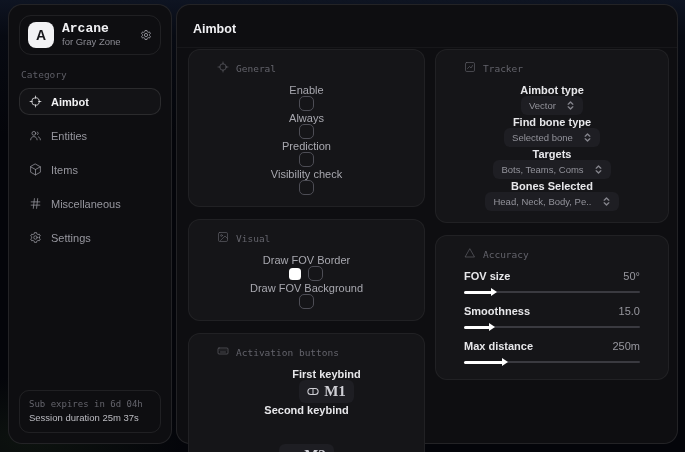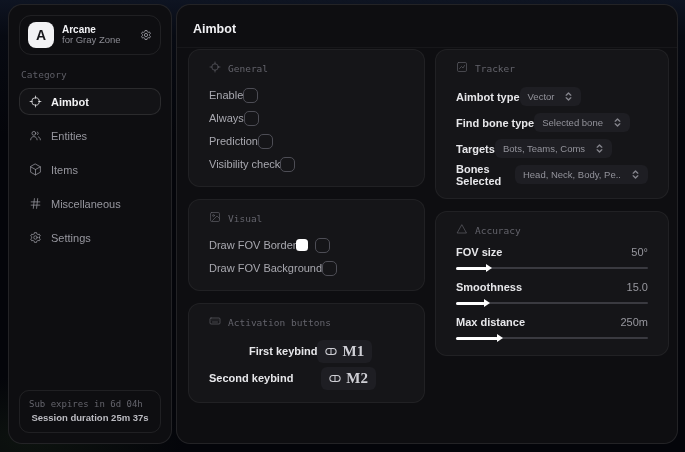--- a/index.html
+++ b/index.html
@@ -23,62 +23,62 @@
     display:flex; align-items:center; gap:8px;
     border:1px solid rgba(255,255,255,0.08); border-radius:12px;
     padding:6px 8px; margin-bottom:10px;
   }
   .logo {
     width:26px; height:26px; border-radius:8px; background:#f2f2f4;
     color:#17171b; font-weight:bold; font-size:14px;
     display:flex; align-items:center; justify-content:center; flex:0 0 auto;
   }
   .brand-text { flex:1; line-height:1.15; }
-  .brand-title { font-size:10px; font-weight:bold; color:#f1f1f4; }
+  .brand-title { font-size:13px; font-weight:bold; color:#f1f1f4;font-family:Liberation Mono, monospace; }
   .brand-sub { font-size:9.5px; color:#8b8b93; }
   .brand-gear { color:#8b8b93; font-size:11px; display:flex; }
   .cat-label {
     font-family:"DejaVu Sans Mono", monospace;
     font-size:9.5px; color:#5e5e66; margin:4px 2px 8px;
   }
   .side-item {
     display:flex; align-items:center; gap:9px;
     padding:6px 9px; border-radius:10px; margin-bottom:7px;
     color:#97979f; font-size:11px; border:1px solid transparent;
   }
   .side-item.active { color:#f2f2f4; font-weight:bold; background:rgba(255,255,255,0.025); border-color:rgba(255,255,255,0.10); }
   .side-item .ic { display:flex; width:13px; height:13px; flex:0 0 auto; }
   .side-item svg { width:13px; height:13px; stroke:currentColor; fill:none; stroke-width:1.4; stroke-linecap:round; stroke-linejoin:round; }
   .side-spacer { flex:1; }
   .side-footer {
     border:1px solid rgba(255,255,255,0.08); border-radius:10px;
     padding:7px 9px; line-height:1.45;
   }
   .sub-expires { font-family:"DejaVu Sans Mono", monospace; font-size:9px; color:#64646c; }
-  .session { font-size:9.5px; font-weight:bold; color:#bcbcc2;text-align:center; }
+  .session { font-size:9.5px; font-weight:normal; color:#bcbcc2; }
   
   #main { left:176px; top:4px; width:502px; height:440px; }
   .main-header { padding:14px 16px 10px; border-bottom:1px solid rgba(255,255,255,0.04); }
   .main-title { font-size:12.5px; font-weight:bold; color:#f1f1f4; }
   .content { position:absolute; left:11px; right:8px; top:44px; bottom:8px; display:flex; gap:10px; align-items:flex-start; }
   .col { display:flex; flex-direction:column; gap:12px; }
   .col-left { width:239px; }
   .col-right { width:236px; }
   .card {
     width:100%; background:#151518;
     border:1px solid rgba(255,255,255,0.055); border-radius:12px;
-    padding:11px 20px;
+    padding:11px 28px;
   }
   .sec-head {
     display:flex; align-items:center; gap:7px;
     font-family:"DejaVu Sans Mono", monospace; font-size:9.5px; color:#63636b;
     margin-bottom:9px;
   }
   .sec-head svg { width:12px; height:12px; stroke:#63636b; fill:none; stroke-width:1.3; stroke-linecap:round; stroke-linejoin:round; }
-  .row { display:flex; align-items:center; justify-content:flex-start; min-height:22px; }
+  .row { display:flex; align-items:center; justify-content:flex-start; min-height:22px;flex-direction:column; }
   .row + .row { margin-top:1px; }
   .lbl-mid { font-size:11px; color:#a8a8af; }
   .lbl-bright { font-size:11px; font-weight:bold; color:#e7e7ea; }
   .checkbox {
     width:15px; height:15px; border-radius:5px;
     border:1.5px solid #4d4d55; background:transparent; flex:0 0 auto;
   }
   .swatch { width:12px; height:12px; border-radius:3.5px; background:#ffffff; margin-right:7px; }
   .row-right { display:flex; align-items:center; }
   .dropdown {

